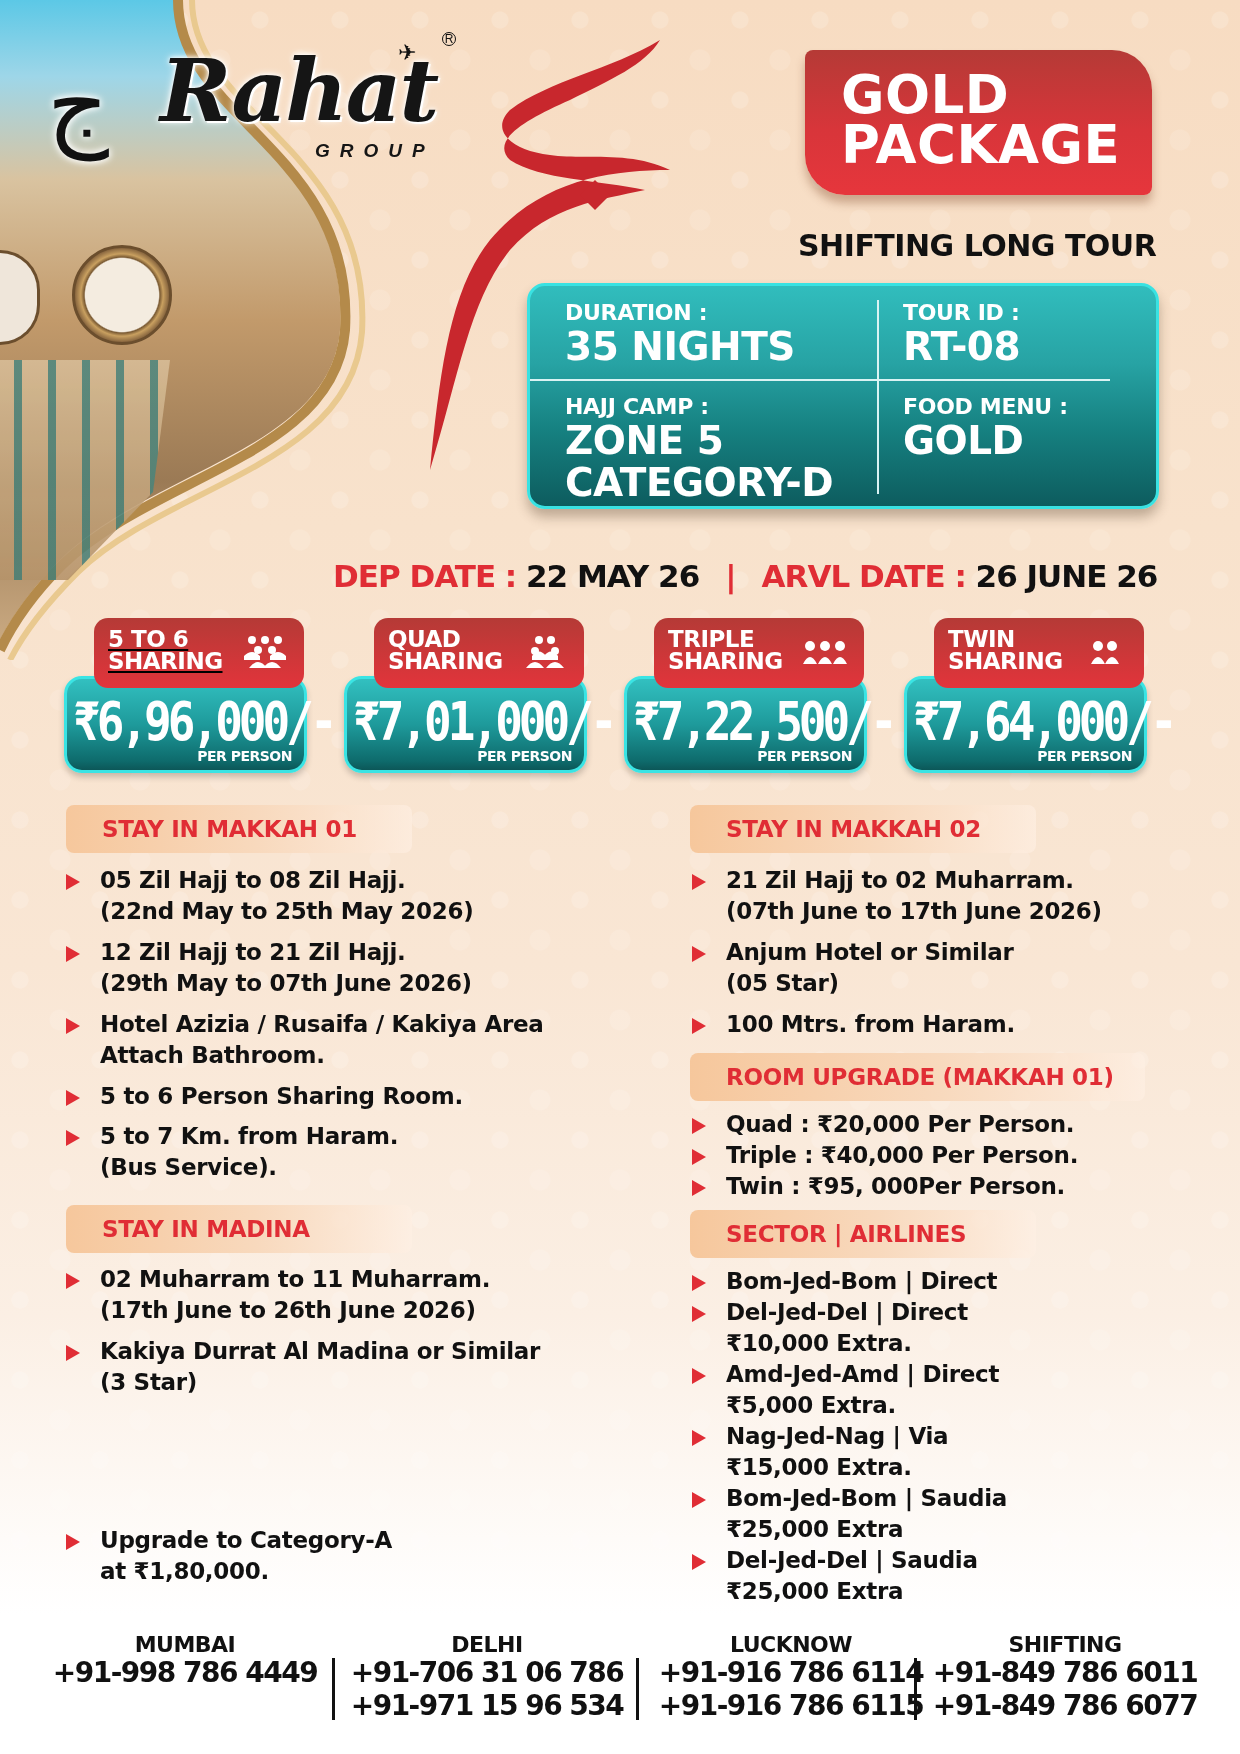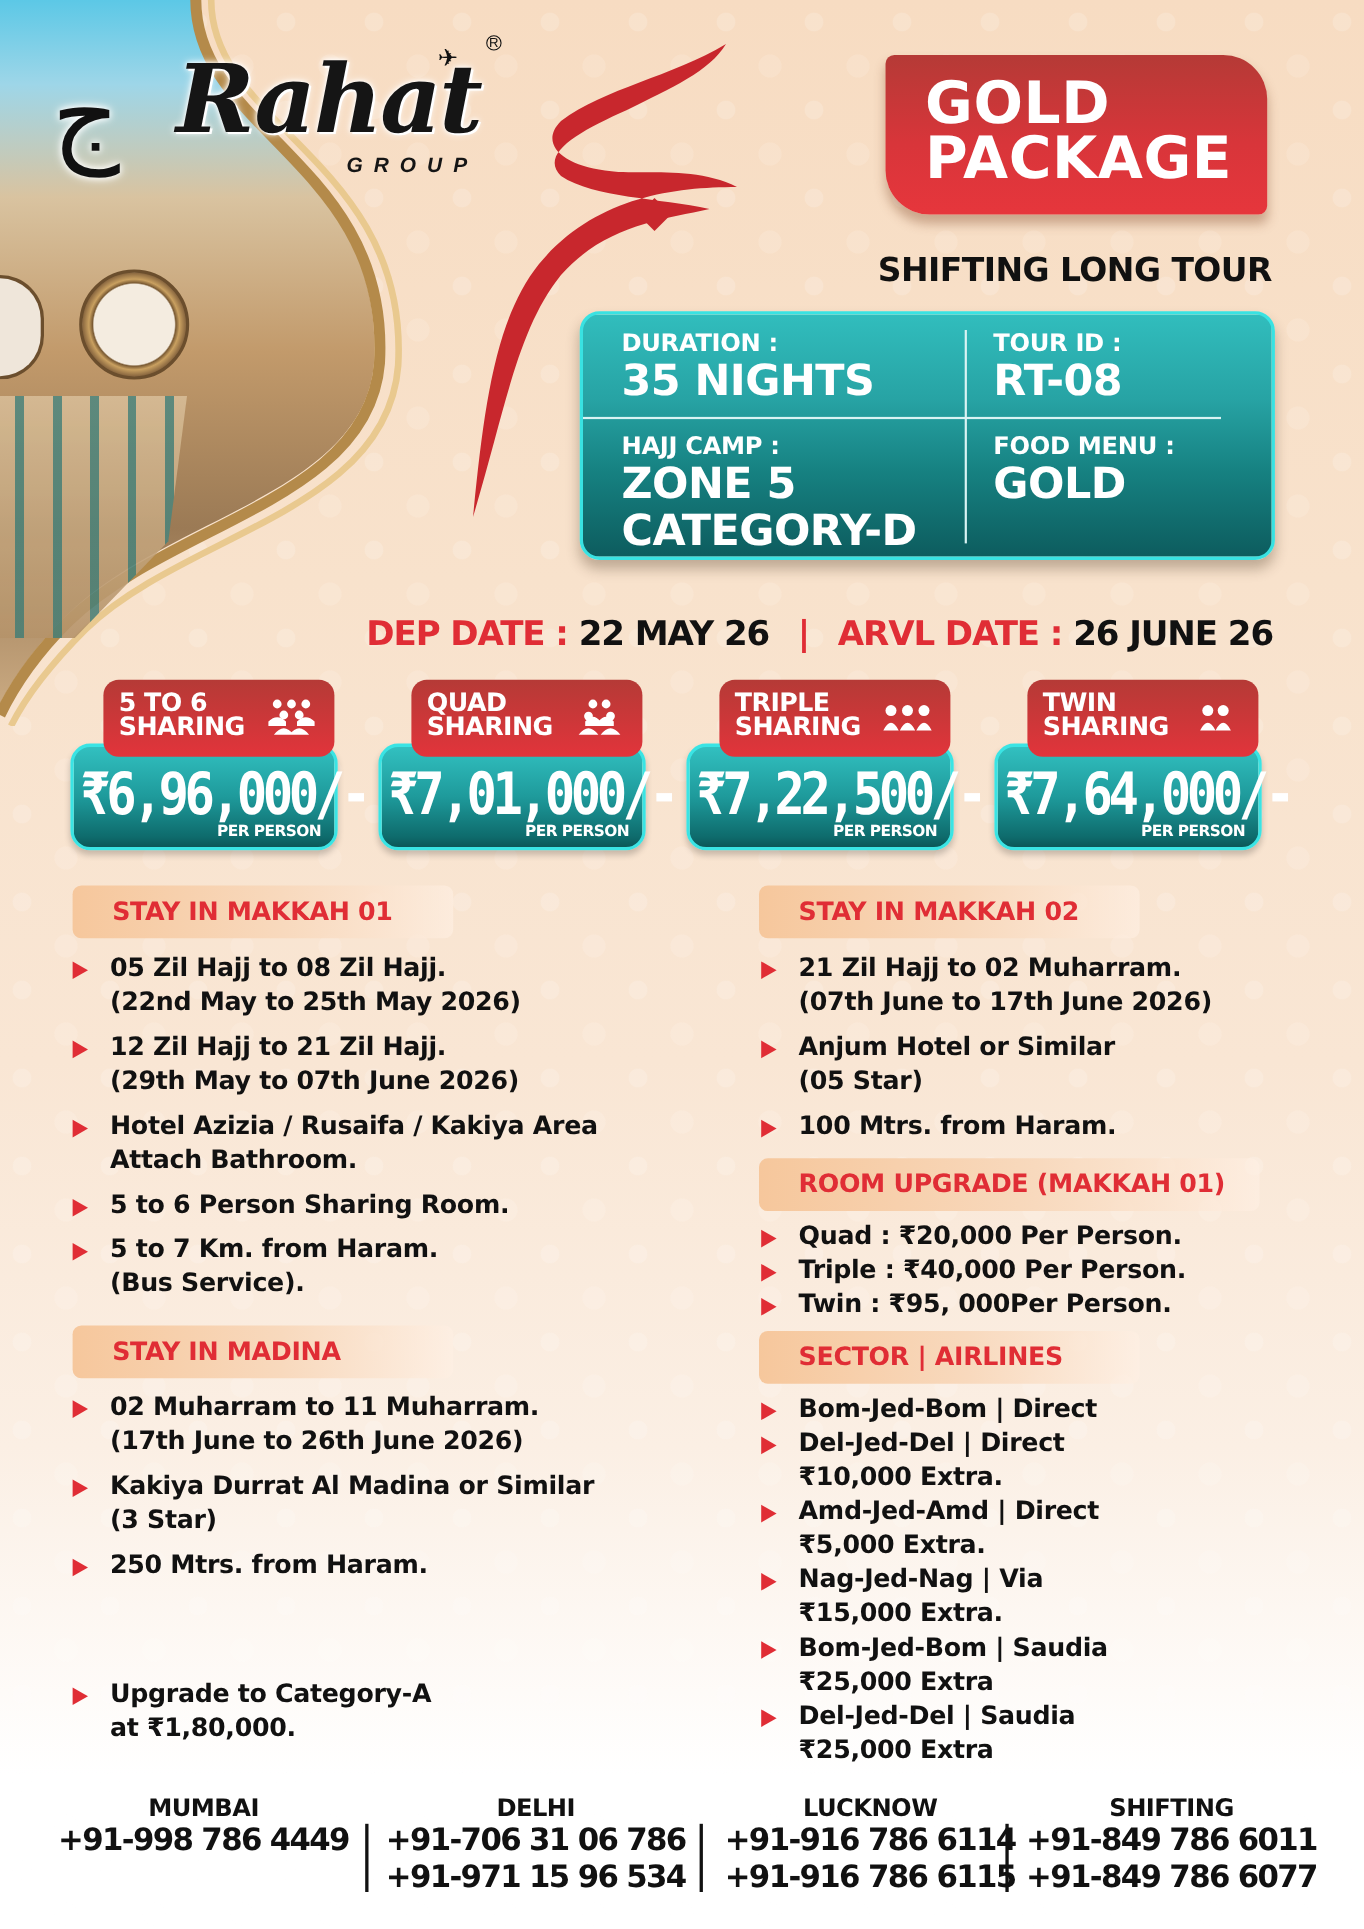--- a/index.html
+++ b/index.html
@@ -198,21 +198,21 @@
       <div class="info-label">FOOD MENU :</div>
       <div class="info-value">GOLD</div>
     </div>
   </div>
 
   <div class="dates">
     <span class="red">DEP DATE : </span><span class="black">22 MAY 26</span><span class="sep">|</span><span class="red">ARVL DATE : </span><span class="black">26 JUNE 26</span>
   </div>
 
   <div class="price-card" style="left:64px;">
-    <div class="price-tag" style="left:30px;">
+    <div class="price-tag" style="left:30px;text-decoration:underline;">
       <span class="lbl">5 TO 6</span>
       <span class="lbl">SHARING</span>
       <svg class="ppl" viewBox="0 0 50 36">
         <circle cx="12" cy="6" r="4" fill="#fff"></circle>
           <circle cx="25" cy="6" r="4" fill="#fff"></circle>
           <circle cx="38" cy="6" r="4" fill="#fff"></circle>
         <circle cx="18" cy="16" r="4" fill="#fff"></circle>
           <circle cx="32" cy="16" r="4" fill="#fff"></circle>
         <path d="M4,22 Q12,14 20,22 L20,26 L4,26Z M30,22 Q38,14 46,22 L46,26 L30,26Z" fill="#fff"></path>
         <path d="M9,34 Q18,22 27,34Z M23,34 Q32,22 41,34Z" fill="#fff"></path>
@@ -302,23 +302,20 @@
   <div class="section-head" style="left:66px; top:1205px; width:346px;">STAY IN MADINA</div>
   <ul class="blist" style="left:64px; top:1264px; width:560px;">
     <li style="margin-bottom:10px;">
         <span class="sub">02 Muharram to 11 Muharram.</span>
         <span class="sub">(17th June to 26th June 2026)</span>
       </li>
     <li style="margin-bottom:10px;">
         <span class="sub">Kakiya Durrat Al Madina or Similar</span>
         <span class="sub">(3 Star)</span>
       </li>
-    <li>
-        <span class="sub">250 Mtrs. from Haram.</span>
-      </li>
   </ul>
 
   <ul class="blist" style="left:64px; top:1525px; width:560px;">
     <li>
         <span class="sub">Upgrade to Category-A</span>
         <span class="sub">at ₹1,80,000.</span>
       </li>
   </ul>
 
   <div class="section-head" style="left:690px; top:805px; width:346px;">STAY IN MAKKAH  02</div>

